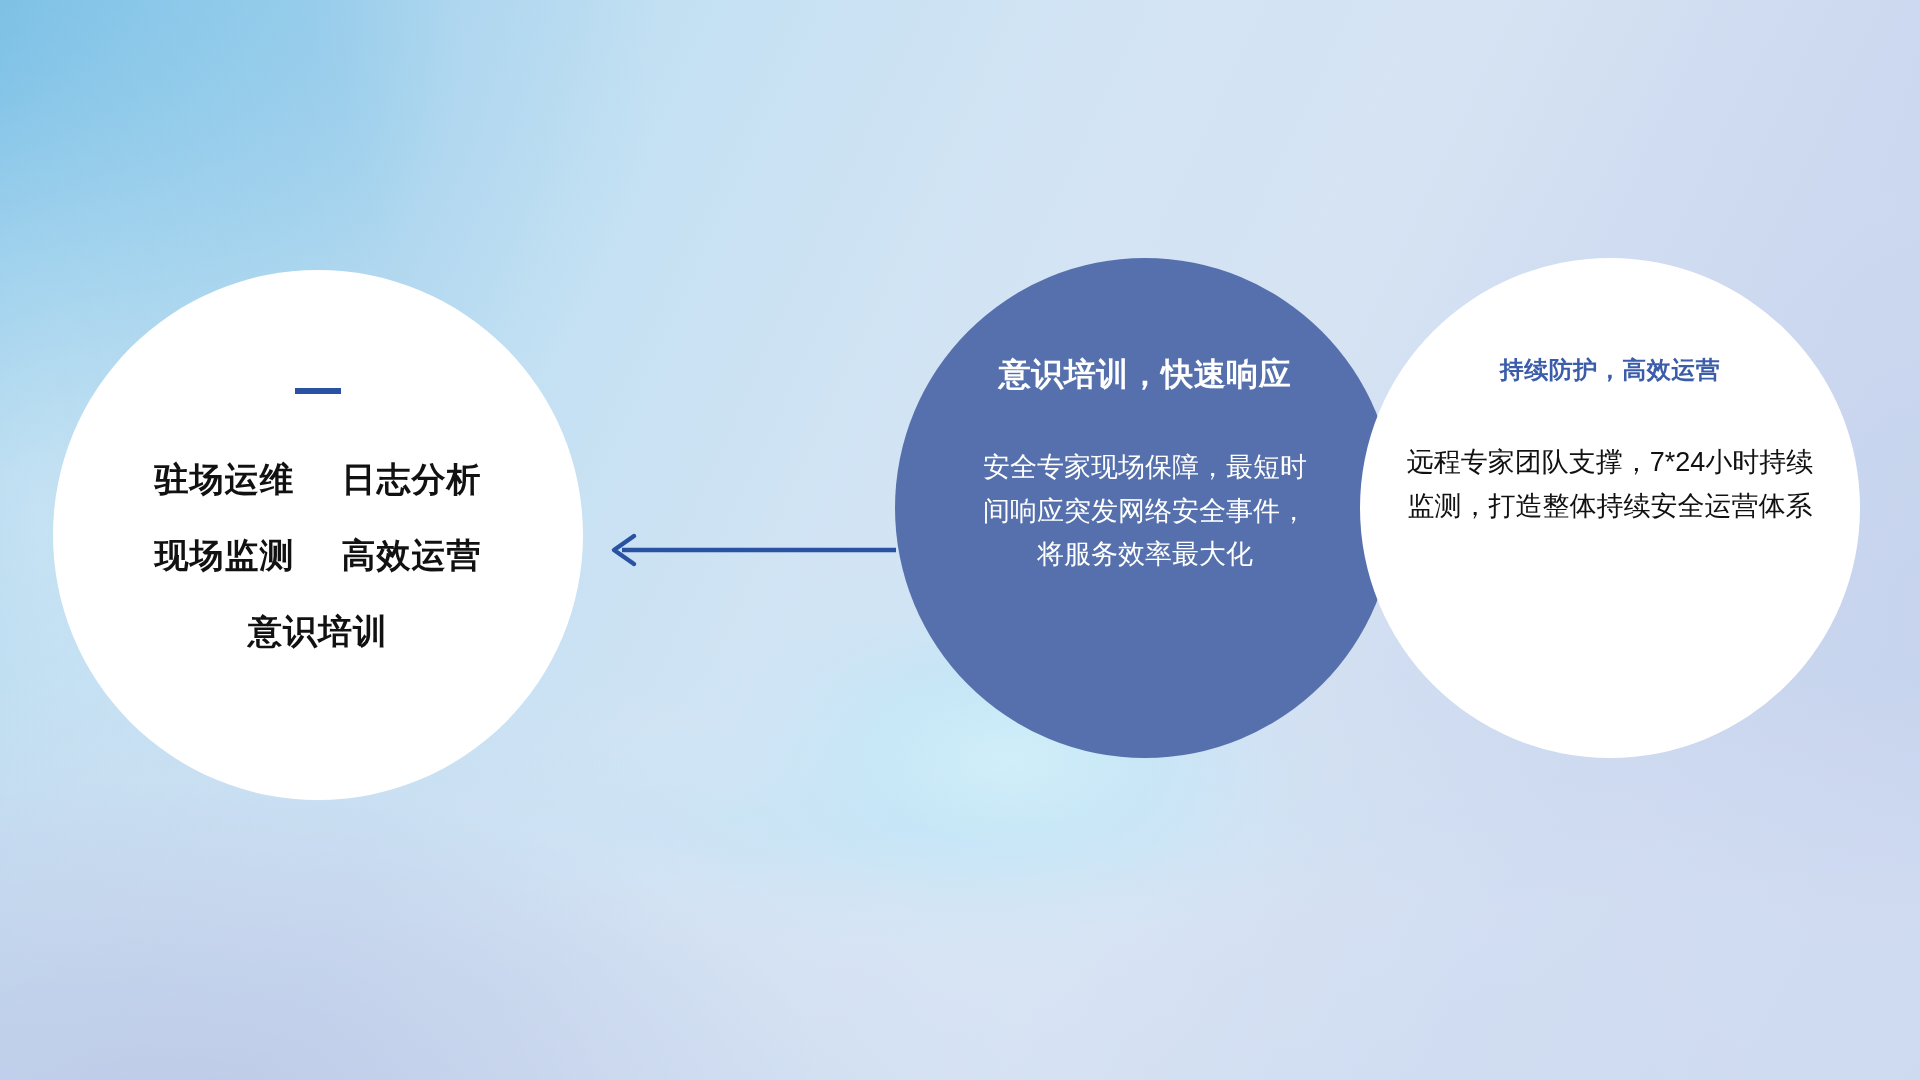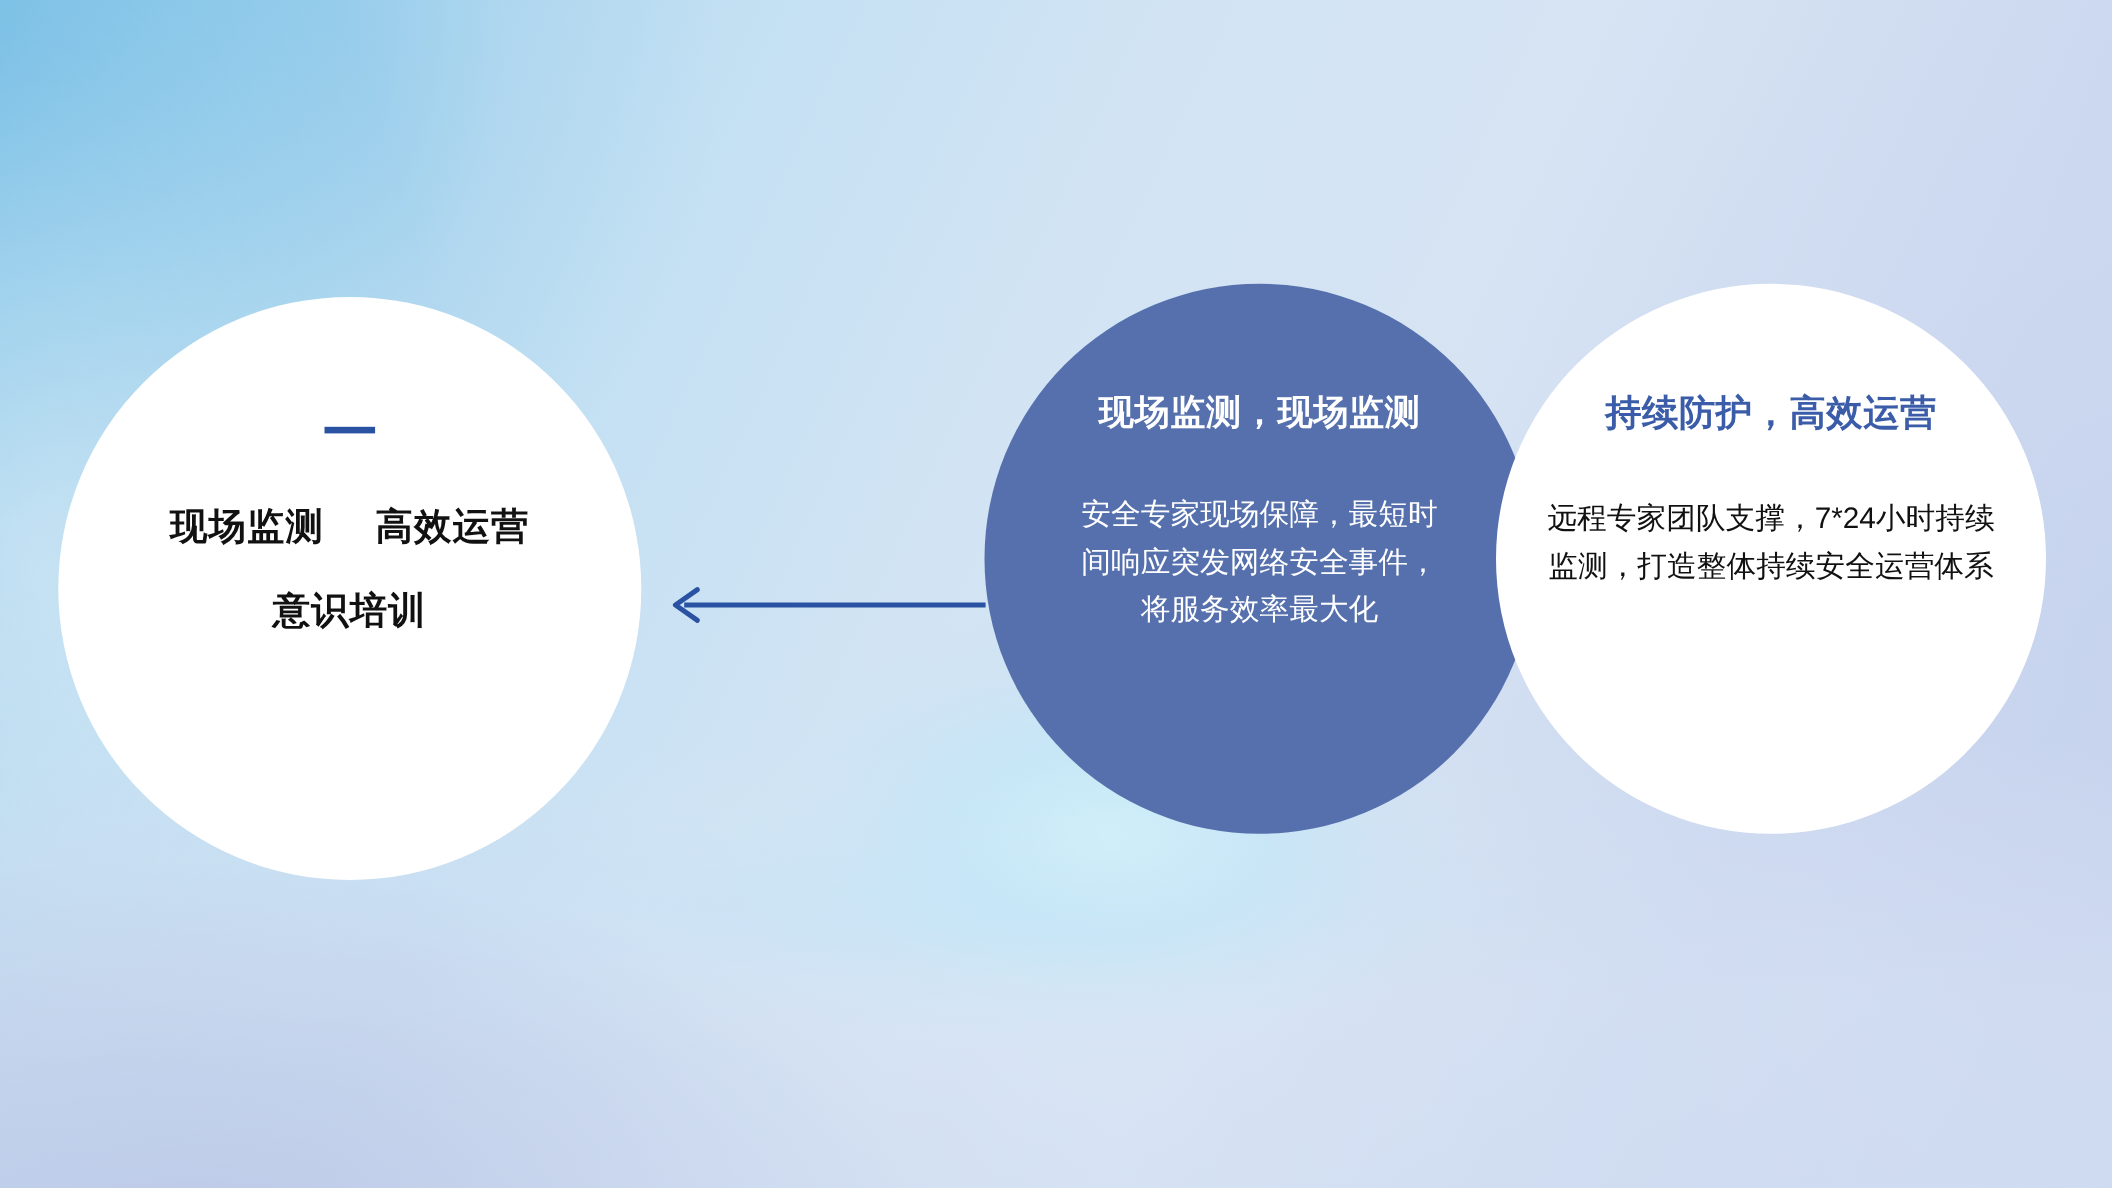--- a/index.html
+++ b/index.html
@@ -204,21 +204,21 @@
     z-index: 8;
     display: flex;
     flex-direction: column;
     align-items: center;
     box-sizing: border-box;
     padding-top: 100px;
   }
 
   #right-title {
     color: #3b5ca8;
-    font-size: 33px;
+    font-size: 24px;
     font-weight: bold;
     letter-spacing: 0.5px;
     white-space: nowrap;
     line-height: 1;
   }
 
   #right-body {
     margin-top: 59px;
     width: 412px;
     color: #111111;
@@ -251,34 +251,39 @@
   <div class="bg-layer bg-right-soft"></div>
   <div class="bg-layer bg-bottom-fade"></div>
 
   <div class="circle" id="circle-left"></div>
   <div class="circle" id="circle-middle"></div>
   <div class="circle" id="circle-right"></div>
 
   <div id="left-content">
     <div id="left-divider"></div>
 
+    <div class="left-line">
+      <span>驻场运维</span>
+      <span class="left-gap"></span>
+      <span>日志分析</span>
+    </div>
 
     <div class="left-line">
       <span>现场监测</span>
       <span class="left-gap"></span>
       <span>高效运营</span>
     </div>
 
     <div class="left-line">
       <span>意识培训</span>
     </div>
   </div>
 
   <div id="middle-content">
-    <div id="middle-title">现场监测，现场监测</div>
+    <div id="middle-title">意识培训，快速响应</div>
     <div id="middle-body">安全专家现场保障，最短时间响应突发网络安全事件，将服务效率最大化</div>
   </div>
 
   <div id="right-content">
     <div id="right-title">持续防护，高效运营</div>
     <div id="right-body">远程专家团队支撑，7*24小时持续监测，打造整体持续安全运营体系</div>
   </div>
 
   <svg id="connector-arrow" viewBox="0 0 300 64">
     <line x1="296" y1="32" x2="22" y2="32" stroke="#2a52a3" stroke-width="4.5" stroke-linecap="butt"></line>

